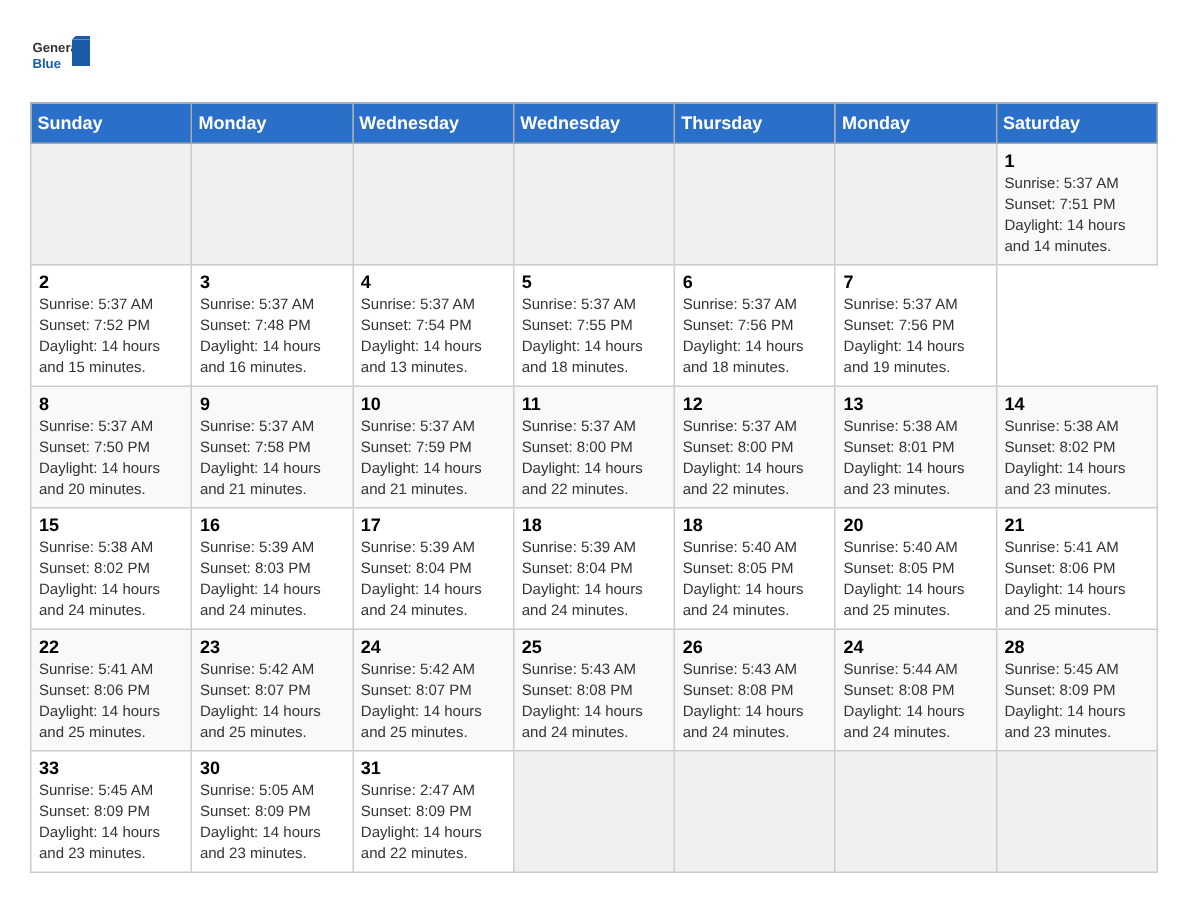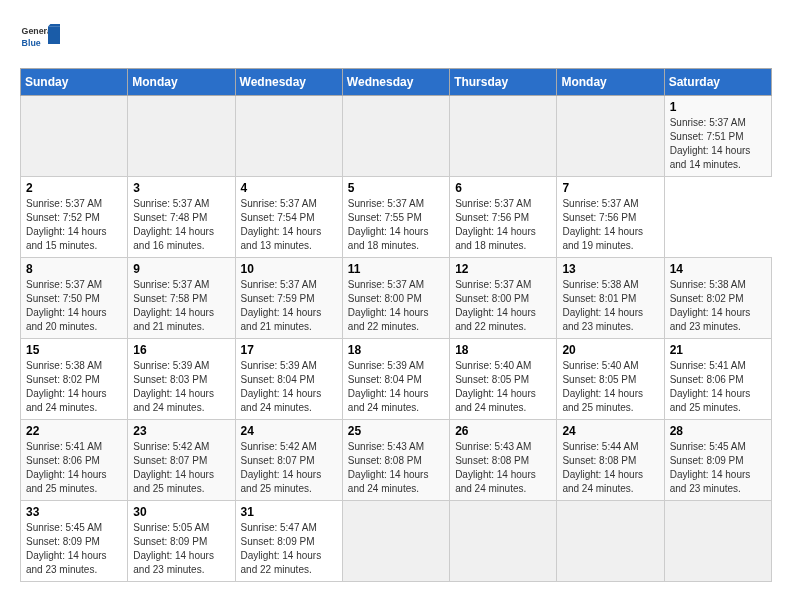--- a/index.html
+++ b/index.html
@@ -372,21 +372,21 @@
         <span class="day-num">30</span>
         <div class="day-info">
           <span>Sunrise: 5:05 AM</span><br>
           <span>Sunset: 8:09 PM</span><br>
           <span>Daylight: 14 hours and 23 minutes.</span>
         </div>
       </td>
         <td>
         <span class="day-num">31</span>
         <div class="day-info">
-          <span>Sunrise: 5:47 AM</span><br>
+          <span>Sunrise: 2:47 AM</span><br>
           <span>Sunset: 8:09 PM</span><br>
           <span>Daylight: 14 hours and 22 minutes.</span>
         </div>
       </td>
         <td class="empty-cell"></td>
         <td class="empty-cell"></td>
         <td class="empty-cell"></td>
         <td class="empty-cell"></td>
       </tr>
     </tbody>

